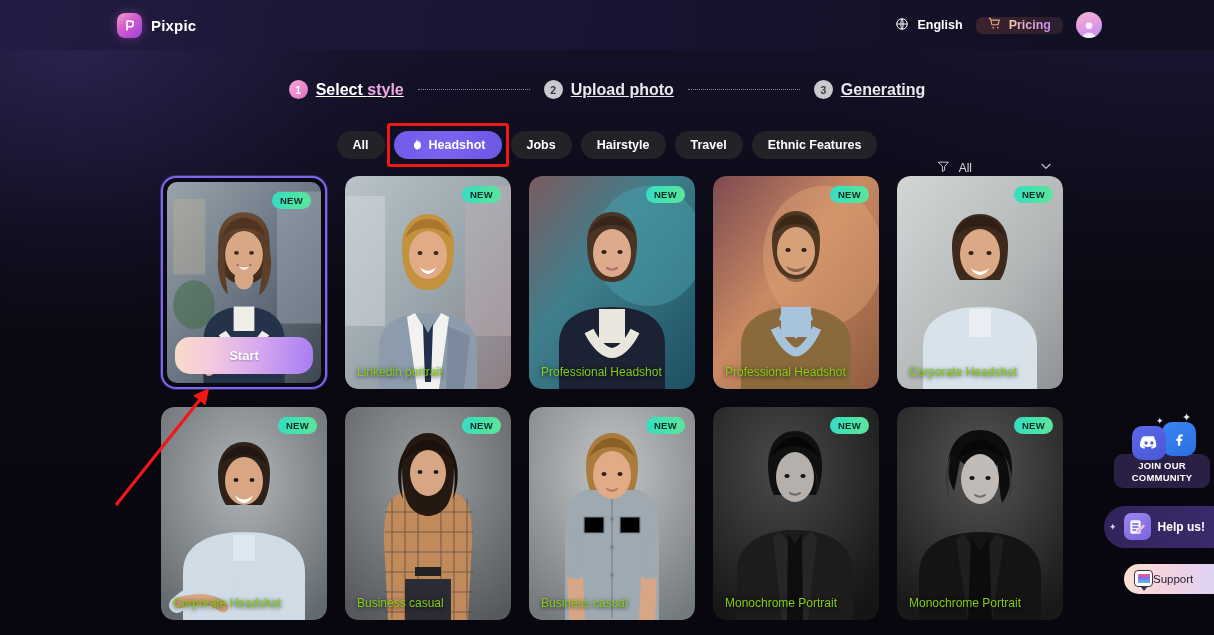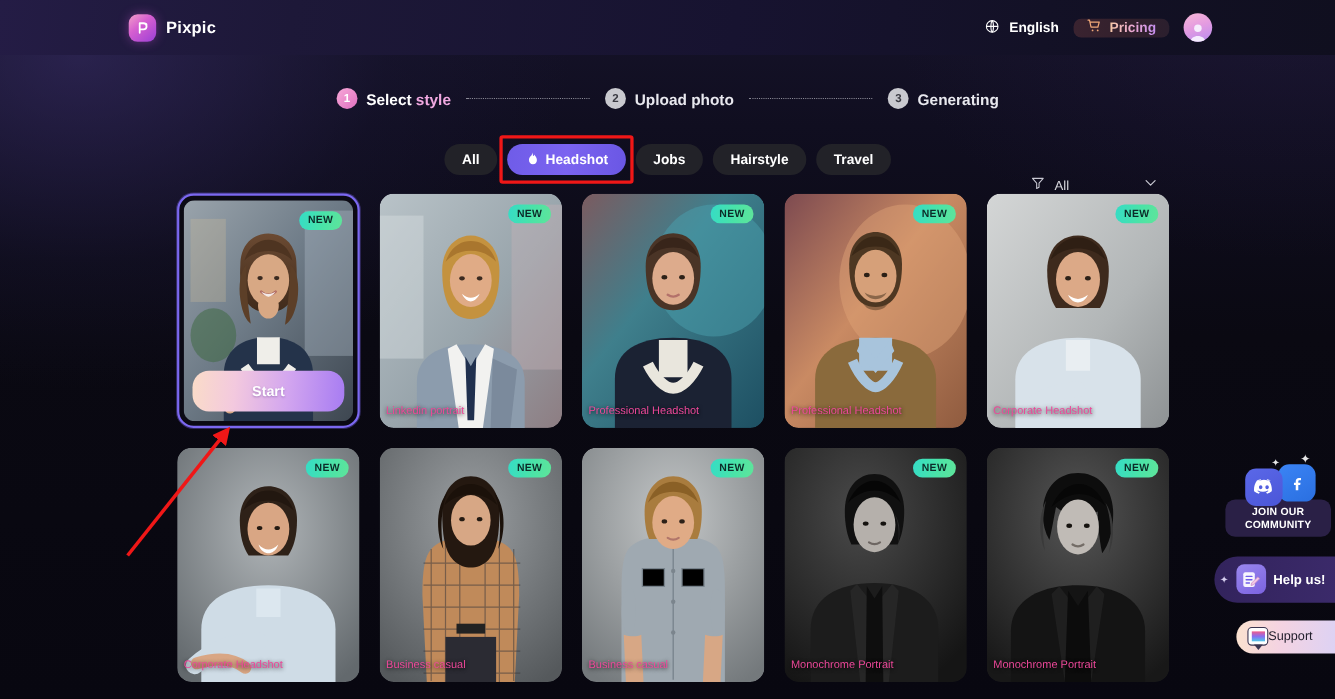--- a/index.html
+++ b/index.html
@@ -115,21 +115,21 @@
     color: #2a1730;
   }
   .step.active .step-num {
     background: linear-gradient(135deg, #f7a9d8 0%, #e06fc0 100%);
     color: #ffffff;
   }
   .step.idle .step-num {
     background: #c9c9cf;
     color: #3a3a42;
   }
-  .step-label { font-size: 14px; font-weight: bold; color: #ffffff; }
+  .step-label { font-size: 16px; font-weight: bold; color: #ffffff; text-decoration: underline; }
   .step-label .accent { color: #f0a8e0; }
   .step.idle .step-label { color: #e8e8ee; }
   .step-dots {
     width: 112px;
     height: 1px;
     margin: 0 14px;
     border-top: 1.5px dotted #8a8a96;
   }
 
   
@@ -226,24 +226,24 @@
     font-size: 9.5px;
     font-weight: bold;
     letter-spacing: 0.3px;
     display: flex; align-items: center; justify-content: center;
     z-index: 4;
   }
   .card.selected .badge-new { top: 14px; right: 14px; }
 
   .card-label {
     position: absolute;
-    left: 6px;
+    left: 12px;
     bottom: 10px;
-    color: #ec4899;
-    font-size: 10px;
+    color: #84cc16;
+    font-size: 12px;
     font-weight: normal;
     text-shadow: 0 1px 4px rgba(0,0,0,0.85);
     z-index: 4;
   }
 
   .start-btn {
     position: absolute;
     left: 12px; right: 12px;
     bottom: 13px;
     height: 37px;
@@ -448,20 +448,25 @@
       </span>
     </span>
     <span class="chip-wrap">
       <span class="chip">
         <span>Hairstyle</span>
       </span>
     </span>
     <span class="chip-wrap">
       <span class="chip">
         <span>Travel</span>
+      </span>
+    </span>
+    <span class="chip-wrap">
+      <span class="chip">
+        <span>Ethnic Features</span>
       </span>
     </span>
   </div>
 
   <div class="filter-right">
     <span>
       <svg width="13" height="13" viewBox="0 0 24 24" fill="none" stroke="#c8c8d2" stroke-width="1.8" stroke-linecap="round" stroke-linejoin="round">
         <path d="M3 4h18l-7 8v7l-4 2v-9z"></path>
       </svg>
     </span>

